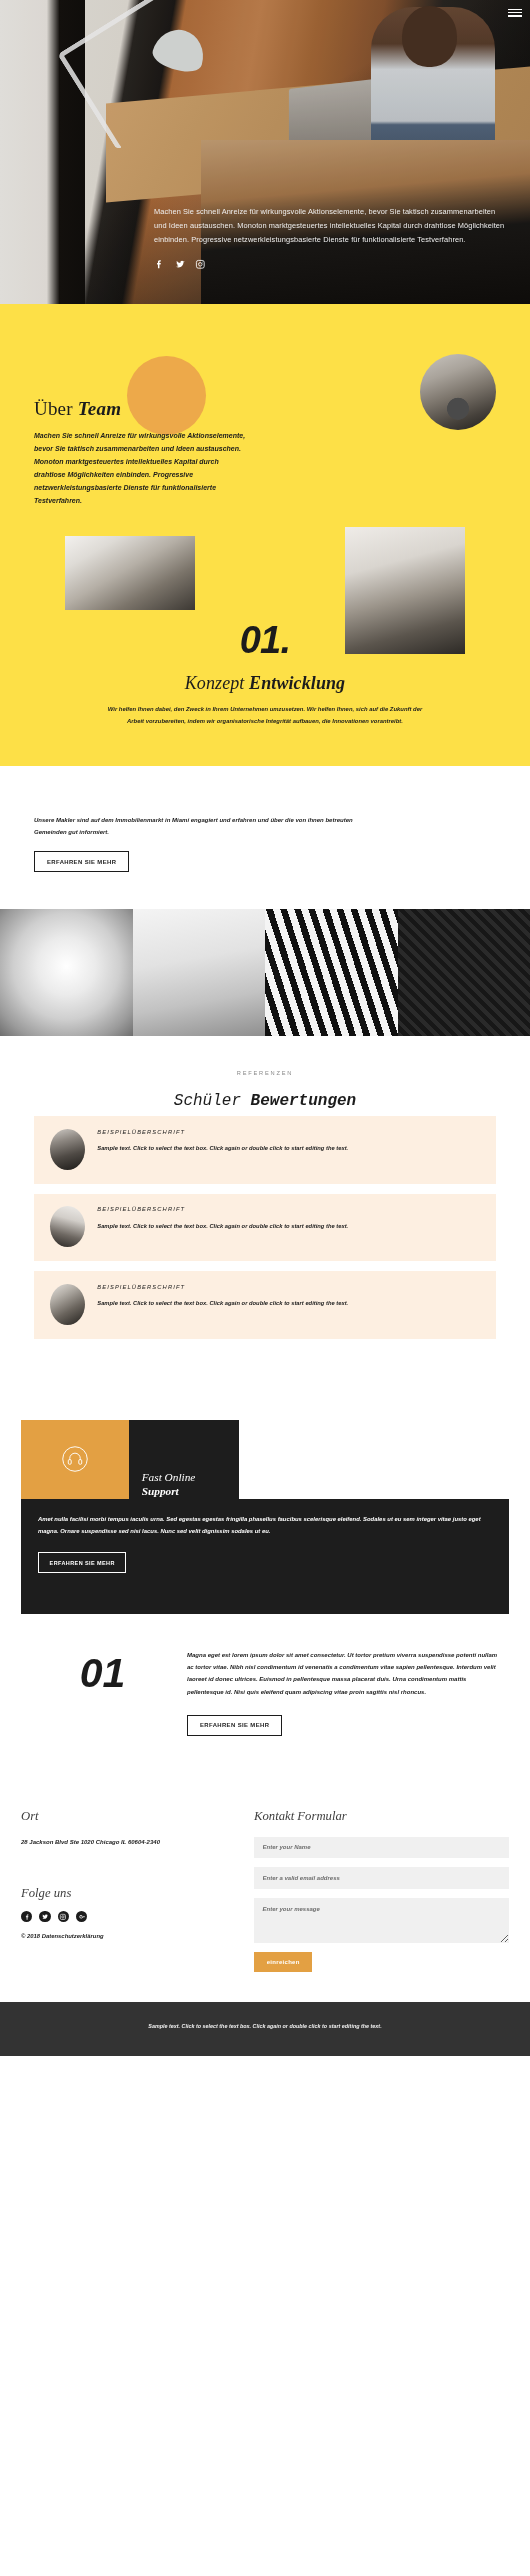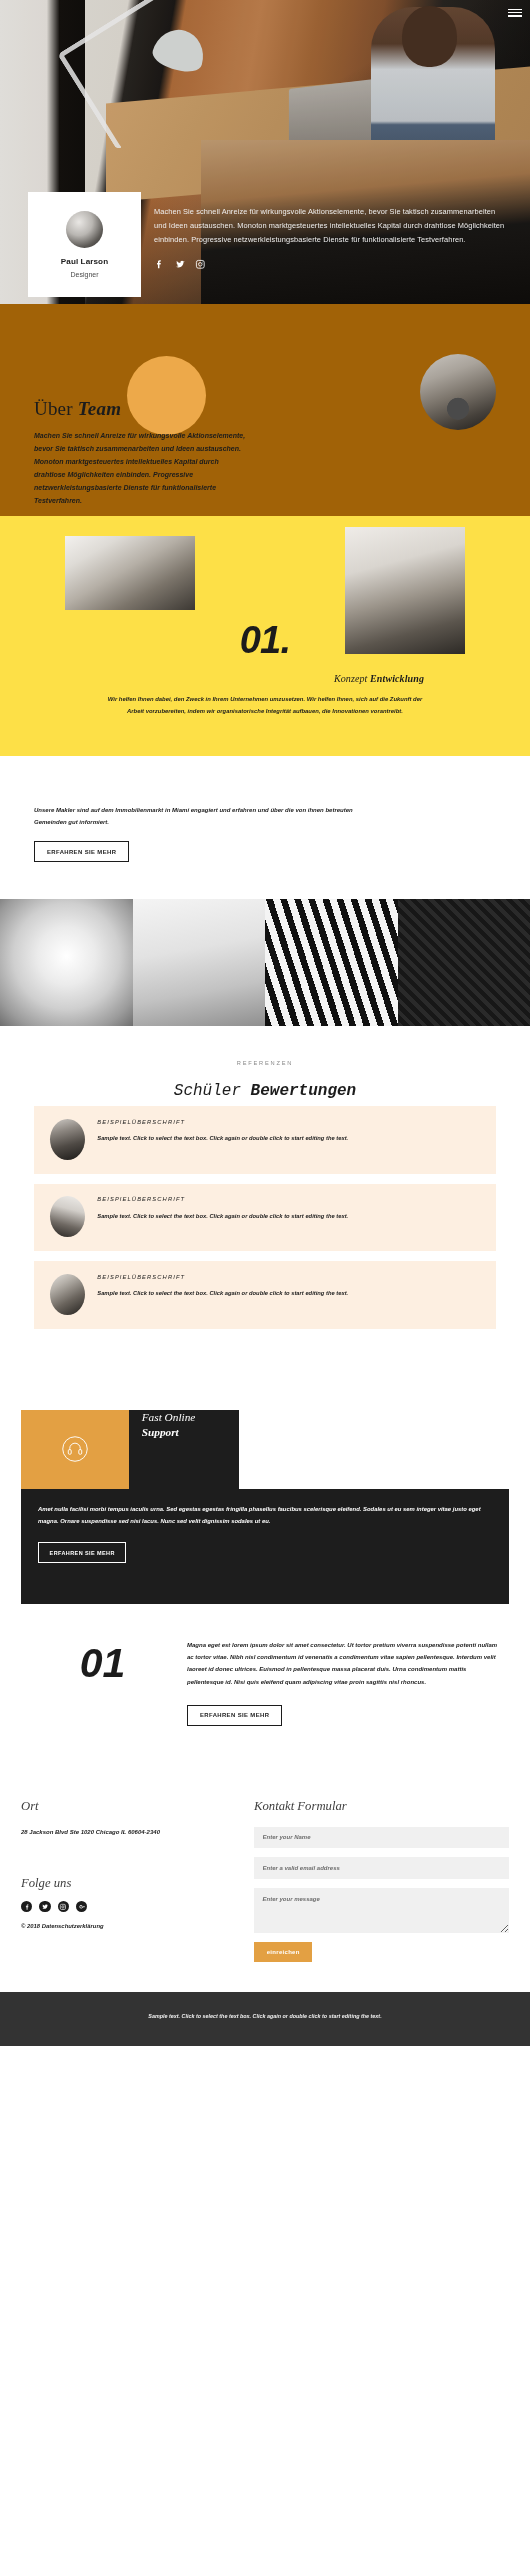--- a/index.html
+++ b/index.html
@@ -86,21 +86,21 @@
   .hero-social .si { width: 10.6px; height: 10.6px; color: #fff; }
   .hero-social svg { display: block; }
 
   .hamburger {
     position: absolute; right: 8.5px; top: 8.5px; z-index: 6;
     width: 14px; display: flex; flex-direction: column; gap: 2.1px;
   }
   .hamburger i { display: block; height: 1.4px; background: #fff; width: 100%; }
 
   
-  .about { position: relative; padding: 50px 0 57px; background: #a16207; height: 212px; }
+  .about { position: relative; padding: 50px 0 57px; background: #fde047; height: 212px; }
   .about-circle {
     position: absolute; left: 127px; top: 52px; width: 79px; height: 79px;
     background: #eda94a; border-radius: 50%;
   }
   .about-photo {
     position: absolute; right: 34px; top: 50px; width: 76px; height: 76px; border-radius: 50%;
     background:
       radial-gradient(circle at 50% 72%, #4a4a4a 0%, #4a4a4a 16%, transparent 17%),
       linear-gradient(160deg, #c9c5bf 0%, #a9a39b 28%, #7c756c 52%, #46413b 78%, #201e1b 100%);
   }
@@ -136,21 +136,21 @@
     position: absolute; right: 65px; top: 11.3px; width: 120px; height: 127px;
     background: linear-gradient(165deg, #efece8 0%, #d9d5cf 30%, #9b948a 55%, #5b554d 78%, #2d2a26 100%);
   }
   .k-num {
     position: relative; z-index: 3; text-align: center; margin-top: 79px;
     font-size: 38px; font-weight: 700; font-style: italic; letter-spacing: -0.7px;
   }
   .k-body { position: relative; z-index: 3; text-align: center; margin-top: 11.3px; padding: 0 106px; }
   .k-body h3 {
     font-family: "Liberation Serif", serif; font-weight: 400; font-style: italic;
-    font-size: 10px; letter-spacing: 0.1px; text-align: right;
+    font-size: 18px; letter-spacing: 0.1px;
   }
   .k-body h3 b { font-weight: 700; }
   .k-body p {
     font-size: 5.9px; font-weight: 700; font-style: italic; line-height: 2.1; margin-top: 8.5px;
   }
 
   
   .kreativ { background: #fff; padding: 31px 34px 37px; }
   .kreativ h2 {
     font-family: "Liberation Serif", serif; font-size: 15px; font-weight: 400; font-style: italic;
@@ -208,21 +208,21 @@
   
   .support-wrap { background: #fff; padding: 31px 21px 0; }
   .support-top { display: flex; width: 488px; height: 79px; }
   .support-orange {
     flex: 0 0 108px; background: #e3a043;
     display: flex; align-items: center; justify-content: center;
   }
   .headset-icon { width: 28px; height: 28px; }
   .support-dark {
     flex: 0 0 110px; background: #1d1d1d; color: #fff;
-    display: flex; flex-direction: column; justify-content: flex-start; padding-left: 12.7px;
+    display: flex; flex-direction: column; justify-content: flex-end; padding-left: 12.7px;
   }
   .support-dark h3 {
     font-family: "Liberation Serif", serif; font-size: 11.3px; font-weight: 400; font-style: italic;
     line-height: 1.3;
   }
   .support-dark h3 b { font-weight: 700; }
   .support-blank { flex: 1; background: #fff; }
   .support-body {
     width: 488px; background: #1d1d1d; color: #ffffff; padding: 15.6px 17px 41px;
   }
@@ -291,25 +291,20 @@
       <div class="hero-person"></div>
     </div>
     <div class="hero-scrim"></div>
 
     <div class="hamburger">
       <i></i>
       <i></i>
       <i></i>
     </div>
 
-    <div class="hero-card">
-      <div class="hero-avatar"></div>
-      <div class="hero-name">Paul Larson</div>
-      <div class="hero-role">Designer</div>
-    </div>
 
     <div class="hero-text">
       <p>Machen Sie schnell Anreize für wirkungsvolle Aktionselemente, bevor Sie taktisch zusammenarbeiten und Ideen austauschen. Monoton marktgesteuertes intellektuelles Kapital durch drahtlose Möglichkeiten einbinden. Progressive netzwerkleistungsbasierte Dienste für funktionalisierte Testverfahren.</p>
       <div class="hero-social">
         <span class="si">
           <svg viewBox="0 0 24 24" width="10.6" height="10.6" fill="currentColor">
               <path d="M15.5 3h-2.8C10.1 3 9 4.6 9 6.8V9H7v3.2h2V21h3.3v-8.8h2.6l.5-3.2h-3.1V7.1c0-.8.2-1.2 1.2-1.2h1.9V3z"></path>
             </svg>
         </span>
         <span class="si">

